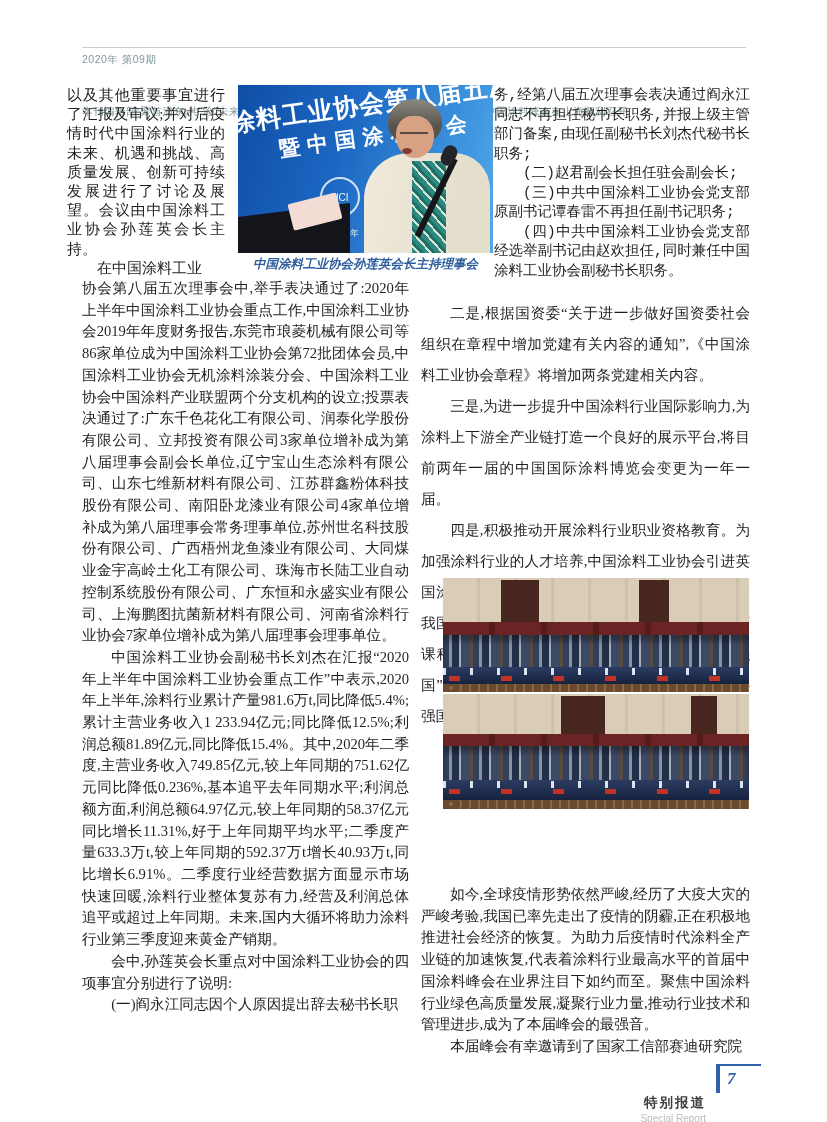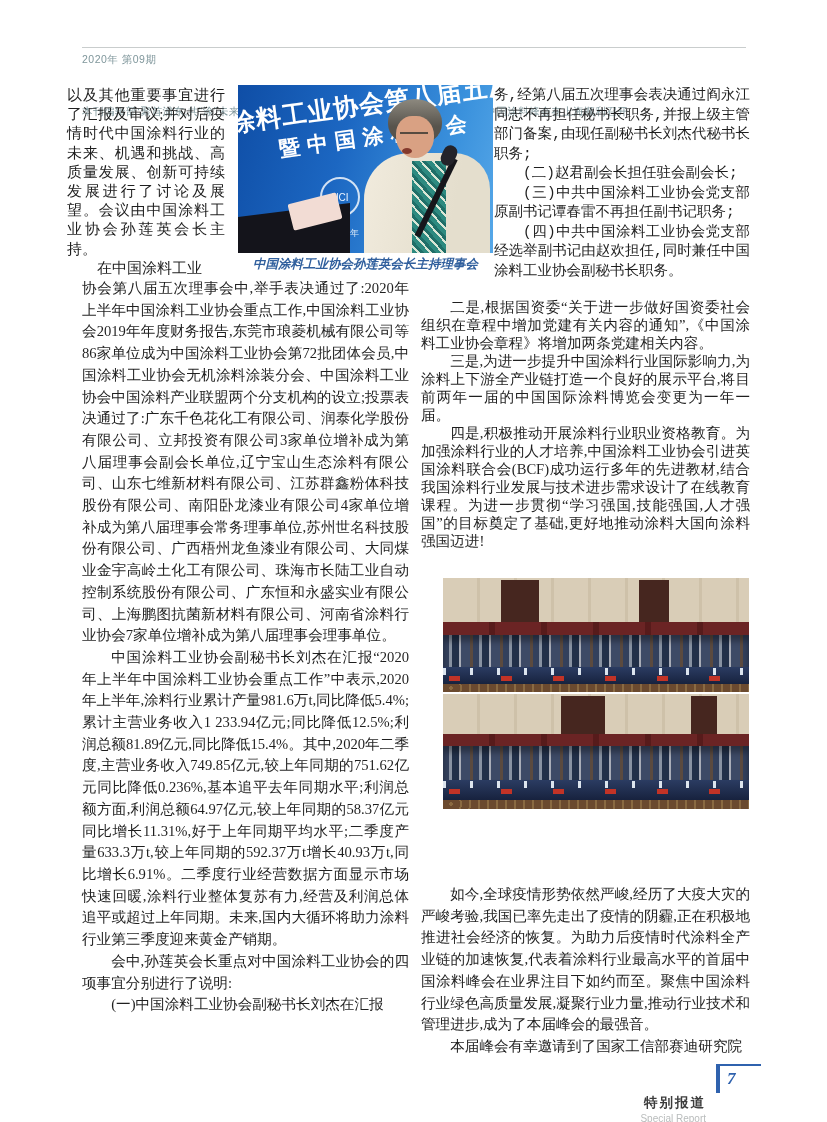--- a/index.html
+++ b/index.html
@@ -16,21 +16,21 @@
   .txt p{margin:0;text-align:justify;text-justify:inter-character;word-break:break-all;}
   .txt p.ind{text-indent:2em;}
 
   .left-intro{position:absolute;left:67px;top:86px;width:158px;
               font-size:15px;line-height:19.2px;}
   .right-top{position:absolute;left:494px;top:86px;width:256px;
              font-size:14.5px;line-height:19.5px;font-family:Liberation Mono, monospace;}
   .left-main{position:absolute;left:82px;top:278px;width:327px;
              font-size:14.6px;line-height:21.7px;}
   .right-main{position:absolute;left:421px;top:298px;width:329px;
-              font-size:14.6px;line-height:18px;}
+              font-size:14.6px;line-height:31px;}
   .section-text{position:absolute;left:421px;top:884px;width:329px;
               font-size:14.6px;line-height:21.7px;}
 
   
   .photo1{position:absolute;left:238px;top:85px;width:255px;height:168px;overflow:hidden;
           background:linear-gradient(105deg,#0f4ea6 0%,#1c67c2 40%,#3b92dd 78%,#57a8e8 100%);}
   .banner{position:absolute;left:-14px;top:2px;width:300px;transform:rotate(-8deg);
           color:#fff;font-family:"Liberation Sans","DejaVu Sans",sans-serif;font-weight:bold;
           text-align:center;}
   .banner .b1{font-size:25px;letter-spacing:1px;}
@@ -136,21 +136,21 @@
     <p>务,经第八届五次理事会表决通过阎永江同志不再担任秘书长职务,并报上级主管部门备案,由现任副秘书长刘杰代秘书长职务;</p>
     <p class="ind">(二)赵君副会长担任驻会副会长;</p>
     <p class="ind">(三)中共中国涂料工业协会党支部原副书记谭春雷不再担任副书记职务;</p>
     <p class="ind">(四)中共中国涂料工业协会党支部经选举副书记由赵欢担任,同时兼任中国涂料工业协会副秘书长职务。</p>
   </div>
 
   <div class="left-main txt">
     <p>协会第八届五次理事会中,举手表决通过了:2020年上半年中国涂料工业协会重点工作,中国涂料工业协会2019年年度财务报告,东莞市琅菱机械有限公司等86家单位成为中国涂料工业协会第72批团体会员,中国涂料工业协会无机涂料涂装分会、中国涂料工业协会中国涂料产业联盟两个分支机构的设立;投票表决通过了:广东千色花化工有限公司、润泰化学股份有限公司、立邦投资有限公司3家单位增补成为第八届理事会副会长单位,辽宁宝山生态涂料有限公司、山东七维新材料有限公司、江苏群鑫粉体科技股份有限公司、南阳卧龙漆业有限公司4家单位增补成为第八届理事会常务理事单位,苏州世名科技股份有限公司、广西梧州龙鱼漆业有限公司、大同煤业金宇高岭土化工有限公司、珠海市长陆工业自动控制系统股份有限公司、广东恒和永盛实业有限公司、上海鹏图抗菌新材料有限公司、河南省涂料行业协会7家单位增补成为第八届理事会理事单位。</p>
     <p class="ind">中国涂料工业协会副秘书长刘杰在汇报“2020年上半年中国涂料工业协会重点工作”中表示,2020年上半年,涂料行业累计产量981.6万t,同比降低5.4%;累计主营业务收入1 233.94亿元;同比降低12.5%;利润总额81.89亿元,同比降低15.4%。其中,2020年二季度,主营业务收入749.85亿元,较上年同期的751.62亿元同比降低0.236%,基本追平去年同期水平;利润总额方面,利润总额64.97亿元,较上年同期的58.37亿元同比增长11.31%,好于上年同期平均水平;二季度产量633.3万t,较上年同期的592.37万t增长40.93万t,同比增长6.91%。二季度行业经营数据方面显示市场快速回暖,涂料行业整体复苏有力,经营及利润总体追平或超过上年同期。未来,国内大循环将助力涂料行业第三季度迎来黄金产销期。</p>
     <p class="ind">会中,孙莲英会长重点对中国涂料工业协会的四项事宜分别进行了说明:</p>
-    <p class="ind">(一)中国涂料工业协会副秘书长刘杰在汇报</p>
+    <p class="ind">(一)阎永江同志因个人原因提出辞去秘书长职</p>
   </div>
 
   <div class="right-main txt">
     <p class="ind">二是,根据国资委“关于进一步做好国资委社会组织在章程中增加党建有关内容的通知”,《中国涂料工业协会章程》将增加两条党建相关内容。</p>
     <p class="ind">三是,为进一步提升中国涂料行业国际影响力,为涂料上下游全产业链打造一个良好的展示平台,将目前两年一届的中国国际涂料博览会变更为一年一届。</p>
     <p class="ind">四是,积极推动开展涂料行业职业资格教育。为加强涂料行业的人才培养,中国涂料工业协会引进英国涂料联合会(BCF)成功运行多年的先进教材,结合我国涂料行业发展与技术进步需求设计了在线教育课程。为进一步贯彻“学习强国,技能强国,人才强国”的目标奠定了基础,更好地推动涂料大国向涂料强国迈进!</p>
   </div>
 
   <div class="photo2">
     <div class="ph" style="height:114px">

